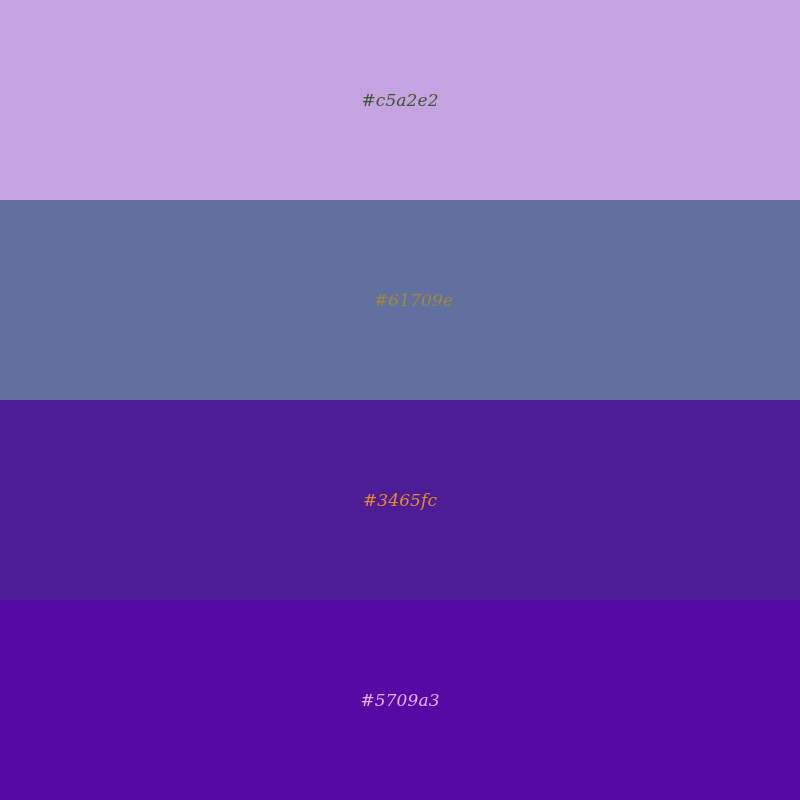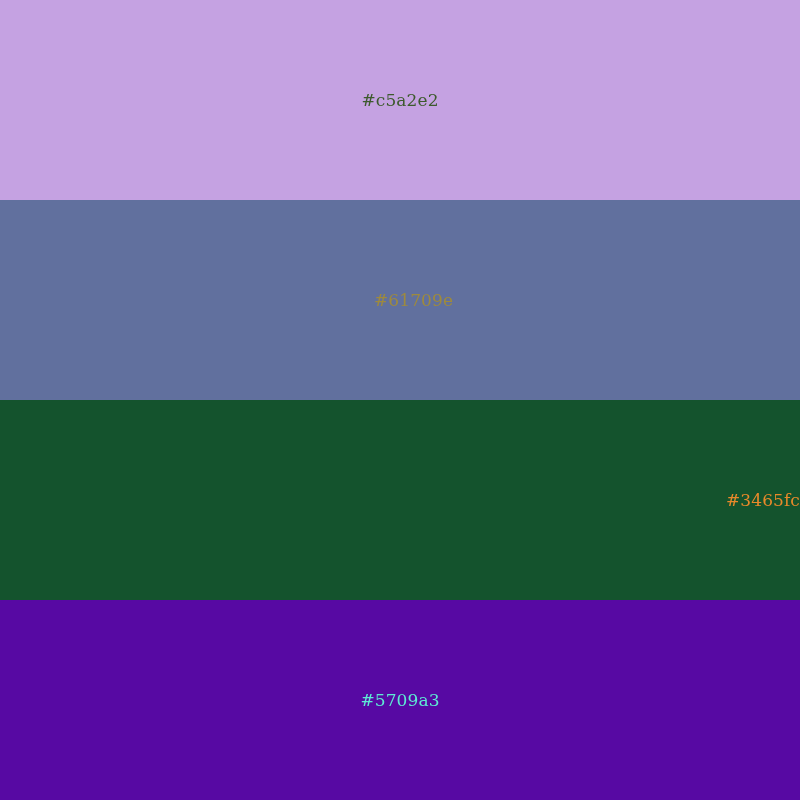--- a/index.html
+++ b/index.html
@@ -12,20 +12,21 @@
     height: 800px;
     overflow: hidden;
     background: #ffffff;
     font-family: "DejaVu Serif", "Liberation Serif", serif;
   }
   #swatch-stack {
     width: 800px;
     height: 800px;
     display: flex;
     flex-direction: column;
+    font-style: italic;
   }
   .swatch-band {
     flex: 1 1 0;
     display: flex;
     align-items: center;
     justify-content: center;
     position: relative;
   }
   .swatch-label {
     font-family: "DejaVu Serif", "Liberation Serif", serif;
@@ -42,23 +43,23 @@
 <div id="swatch-stack">
 
   <div class="swatch-band" style="background-color: rgb(197, 162, 226);">
     <span class="swatch-label" style="color: rgb(61, 90, 45);">#c5a2e2</span>
   </div>
 
   <div class="swatch-band" style="background-color: rgb(97, 112, 158);">
     <span class="swatch-label" style="color: rgb(158, 138, 61); margin-left: 27px;">#61709e</span>
   </div>
 
-  <div class="swatch-band" style="background-color: #14532d; justify-content: flex-end;">
+  <div class="swatch-band" style="background-color: #4c1d95;">
     <span class="swatch-label" style="color: rgb(232, 137, 42);">#3465fc</span>
   </div>
 
   <div class="swatch-band" style="background-color: rgb(87, 9, 163);">
-    <span class="swatch-label" style="color: #5eead4;">#5709a3</span>
+    <span class="swatch-label" style="color: #f0abfc;">#5709a3</span>
   </div>
 
 
 
 </div>
 
 </body></html>

